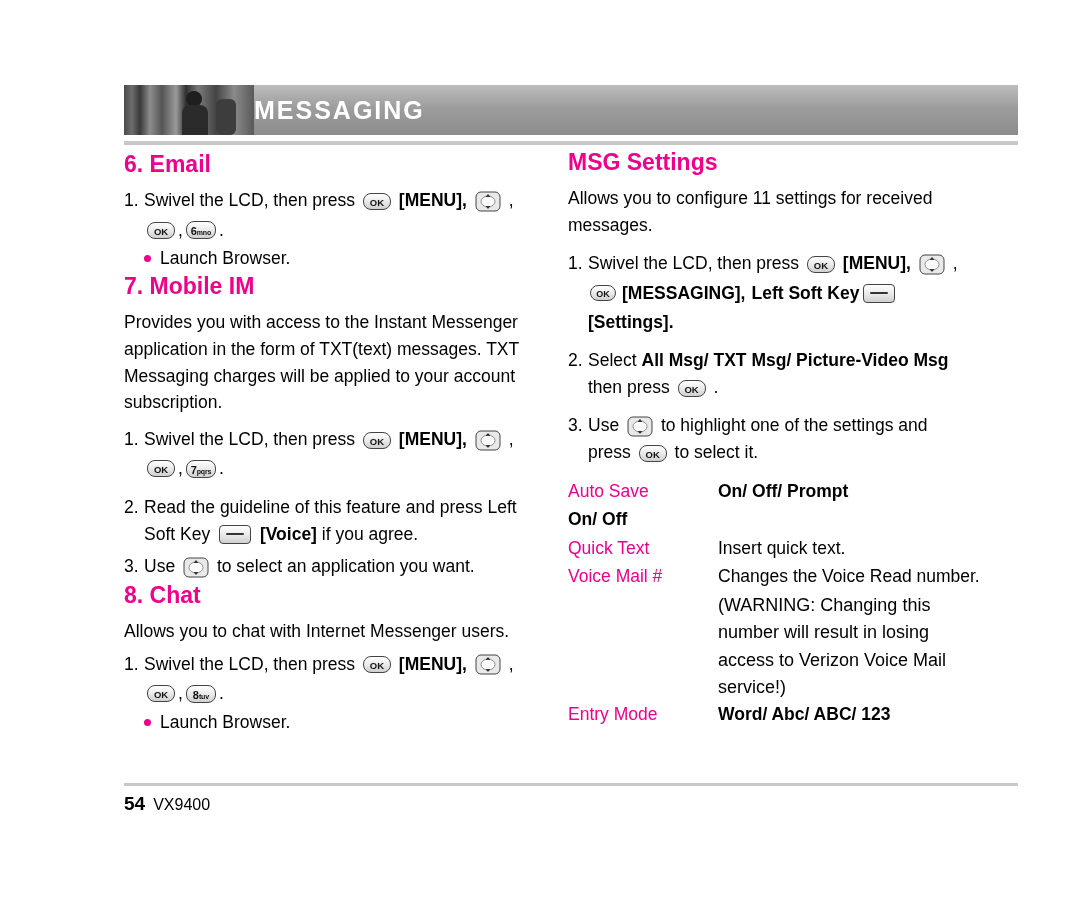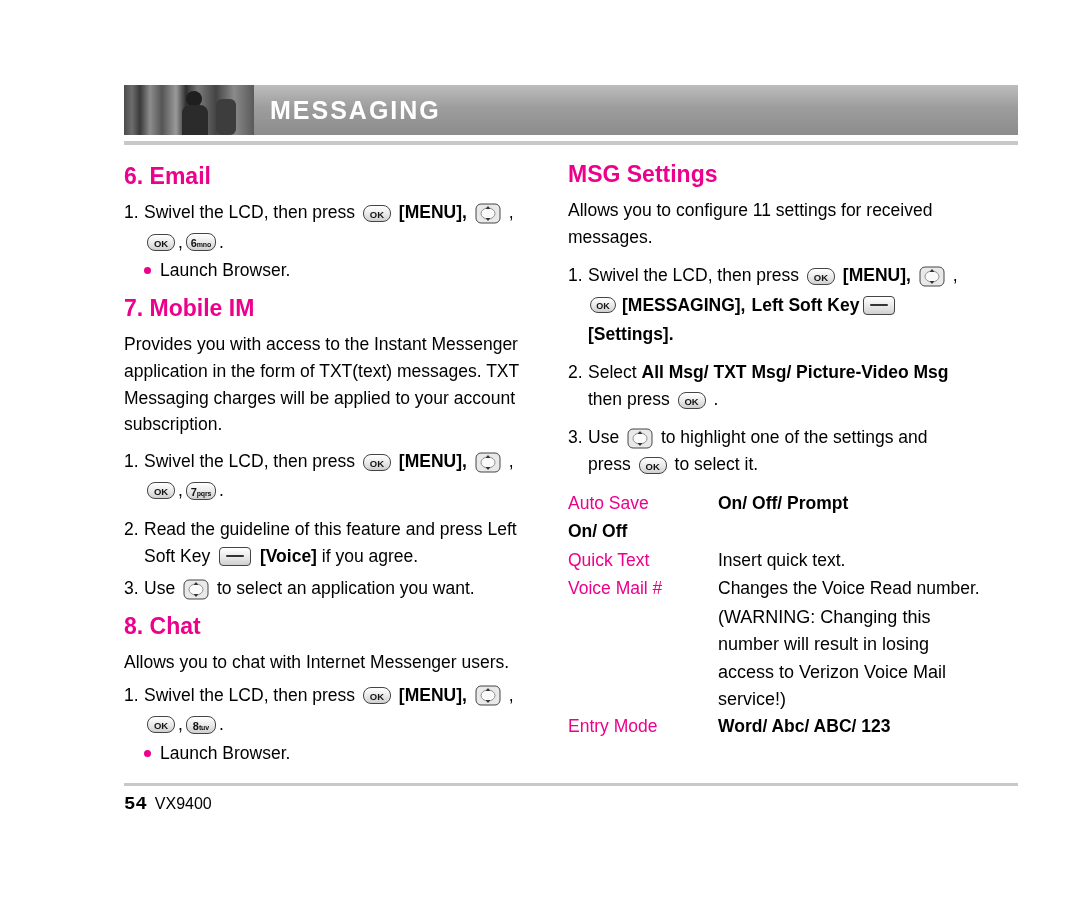--- a/index.html
+++ b/index.html
@@ -49,21 +49,20 @@
     border-radius: 50%;
   }
   .header-photo .b1 { left: 62px; top: 6px; width: 16px; height: 16px; background:#1f1f1f; }
   .header-photo .b2 { left: 58px; top: 20px; width: 26px; height: 30px; border-radius: 8px 8px 0 0; background:#2b2b2b; }
   .header-photo .b3 { left: 92px; top: 14px; width: 20px; height: 36px; border-radius: 6px; background:#3d3d3d; }
   .header-title {
     font-size: 25px;
     font-weight: bold;
     letter-spacing: 2px;
     color: #ffffff;
-    margin-left: 16px;
   }
   .header-rule {
     position: absolute;
     left: 124px;
     top: 141px;
     width: 894px;
     height: 4px;
     background: #c8c8c8;
   }
 
@@ -78,21 +77,21 @@
     position: absolute;
     left: 568px;
     top: 150px;
     width: 450px;
   }
 
   h2.section {
     color: #ec008c;
     font-size: 23px;
     font-weight: bold;
-    margin: 12px 0 10px 0;
+    margin: 0 0 10px 0;
     line-height: 1.1;
   }
   .sec-gap { margin-top: 26px; }
 
   p.para {
     font-size: 17.5px;
     line-height: 1.52;
     margin: 0 0 6px 0;
   }
 
@@ -240,21 +239,20 @@
     left: 124px;
     top: 793px;
     font-size: 17px;
     display: flex;
     align-items: baseline;
   }
   .footer-page {
     font-size: 19px;
     font-weight: bold;
     margin-right: 8px;
-    font-family: Liberation Mono, monospace;
   }
   .footer-model { font-size: 16px; }
 </style>
 </head>
 <body>
 
 <div class="page">
 
   <div class="header">
     <div class="header-photo">

